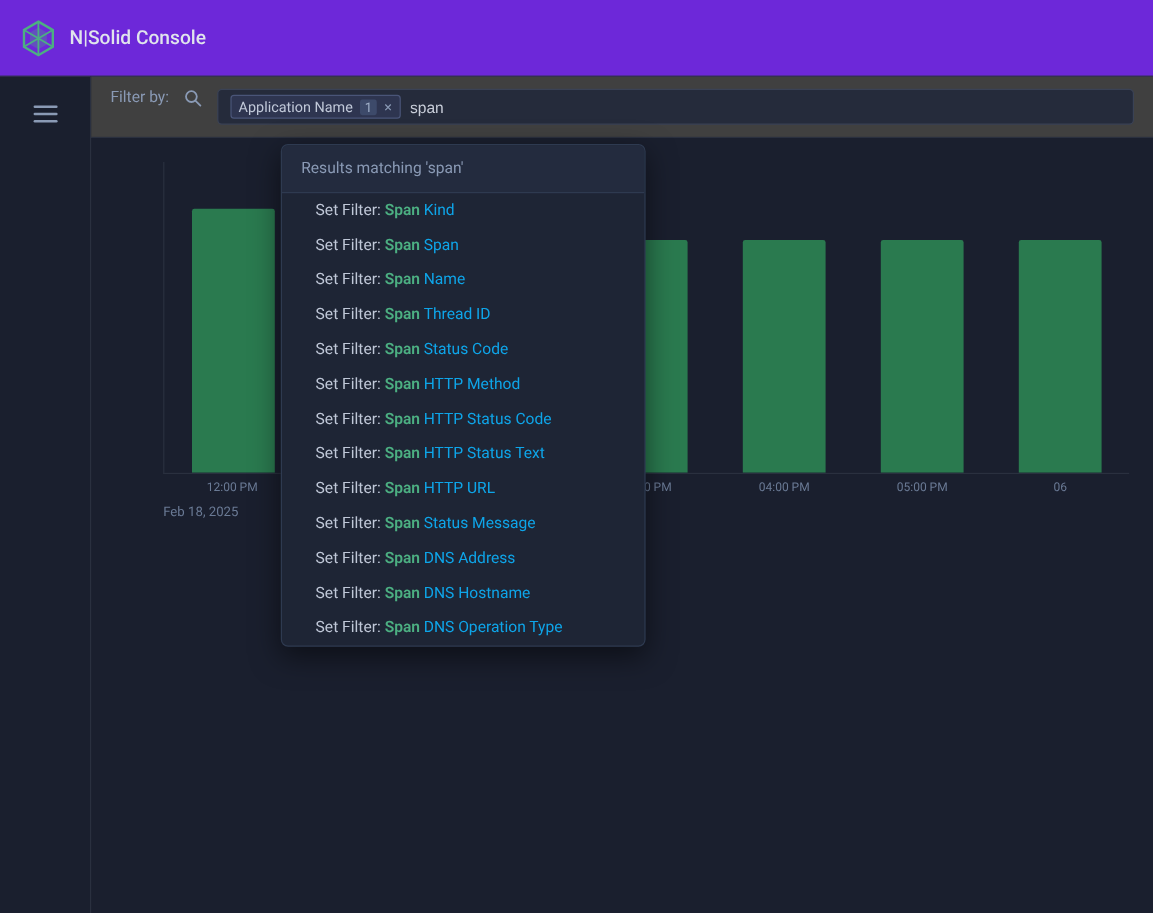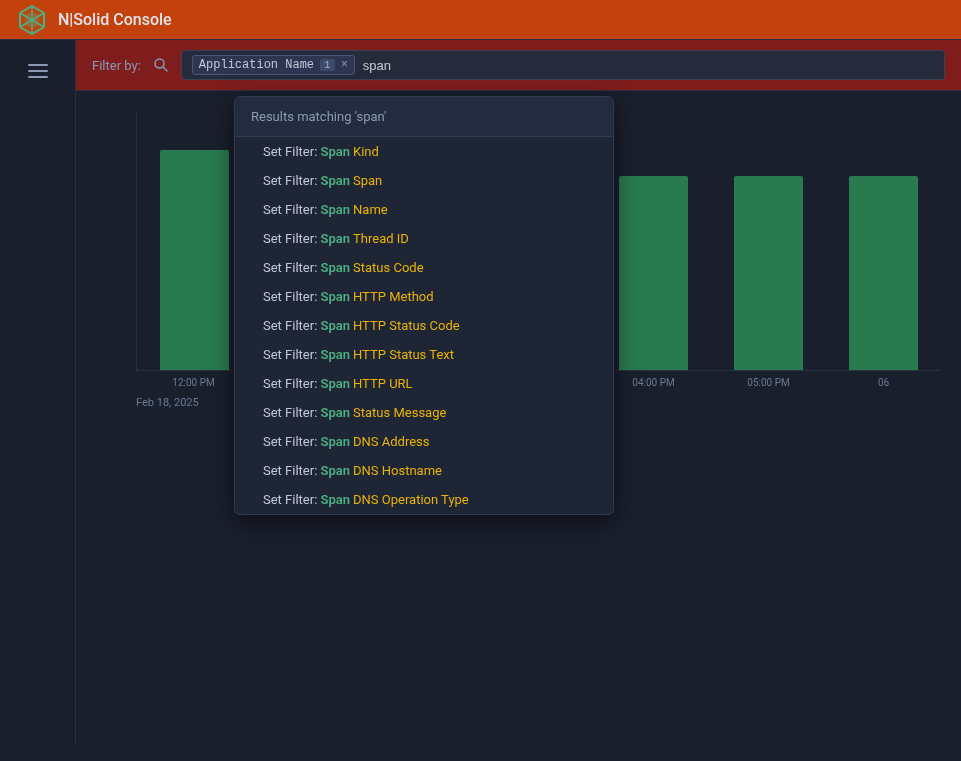--- a/index.html
+++ b/index.html
@@ -15,22 +15,22 @@
       font-family: -apple-system, BlinkMacSystemFont, 'Segoe UI', Roboto, sans-serif;
       color: #c8cdd8;
       overflow: hidden;
       position: relative;
     }
 
     
     .top-bar {
       display: flex;
       align-items: center;
-      height: 40px;
-      background-color: #c2410c;
+      height: 64px;
+      background-color: #6d28d9;
       border-bottom: 1px solid #2a303f;
       padding: 0 16px;
       gap: 12px;
       text-align: right;
     }
 
     .logo-container {
       display: flex;
       align-items: center;
       gap: 10px;
@@ -85,23 +85,23 @@
     .content-area {
       flex: 1;
       display: flex;
       flex-direction: column;
       position: relative;
     }
 
     
     .filter-bar {
       display: flex;
-      align-items: center;
+      align-items: flex-start;
       padding: 10px 16px;
-      background-color: #7f1d1d;
+      background-color: #404040;
       border-bottom: 1px solid #2a303f;
       gap: 12px;
     }
 
     .filter-label {
       color: #8a9ab5;
       font-size: 13px;
       white-space: nowrap;
     }
 
@@ -125,21 +125,20 @@
     .filter-tag {
       display: flex;
       align-items: center;
       background-color: #2e3550;
       border: 1px solid #4a5578;
       border-radius: 3px;
       padding: 2px 6px;
       gap: 6px;
       font-size: 12px;
       color: #c0c8d8;
-      font-family: Liberation Mono, monospace;
     }
 
     .filter-tag-count {
       background-color: #3d4a6a;
       border-radius: 2px;
       padding: 0 4px;
       font-size: 11px;
       color: #a0b0c8;
     }
 
@@ -229,21 +228,21 @@
       color: #6a7a95;
       margin-top: 8px;
       text-align: left;
     }
 
     
     .dropdown-panel {
       position: absolute;
       top: 56px;
       left: 158px;
-      width: 380px;
+      width: 304px;
       background-color: #1e2535;
       border: 1px solid #2e3a50;
       border-radius: 6px;
       box-shadow: 0 8px 24px rgba(0,0,0,0.5);
       z-index: 100;
       overflow: hidden;
     }
 
     .dropdown-header {
       padding: 12px 16px;
@@ -270,21 +269,21 @@
       cursor: pointer;
     }
 
     .dropdown-item .span-highlight {
       color: #4caf82;
       font-weight: 600;
       margin-right: 3px;
     }
 
     .dropdown-item .item-rest {
-      color: #eab308;
+      color: #0ea5e9;
     }
   </style>
 </head>
 <body>
 
 <div class="top-bar">
   <div class="logo-container">
     <svg class="logo-icon" viewBox="0 0 32 32" fill="none" xmlns="http://www.w3.org/2000/svg">
       <polygon points="16,2 28,9 28,23 16,30 4,23 4,9" fill="none" stroke="#4caf82" stroke-width="2"></polygon>
       <polygon points="16,7 23,11 23,21 16,25 9,21 9,11" fill="#4caf82" opacity="0.3"></polygon>

